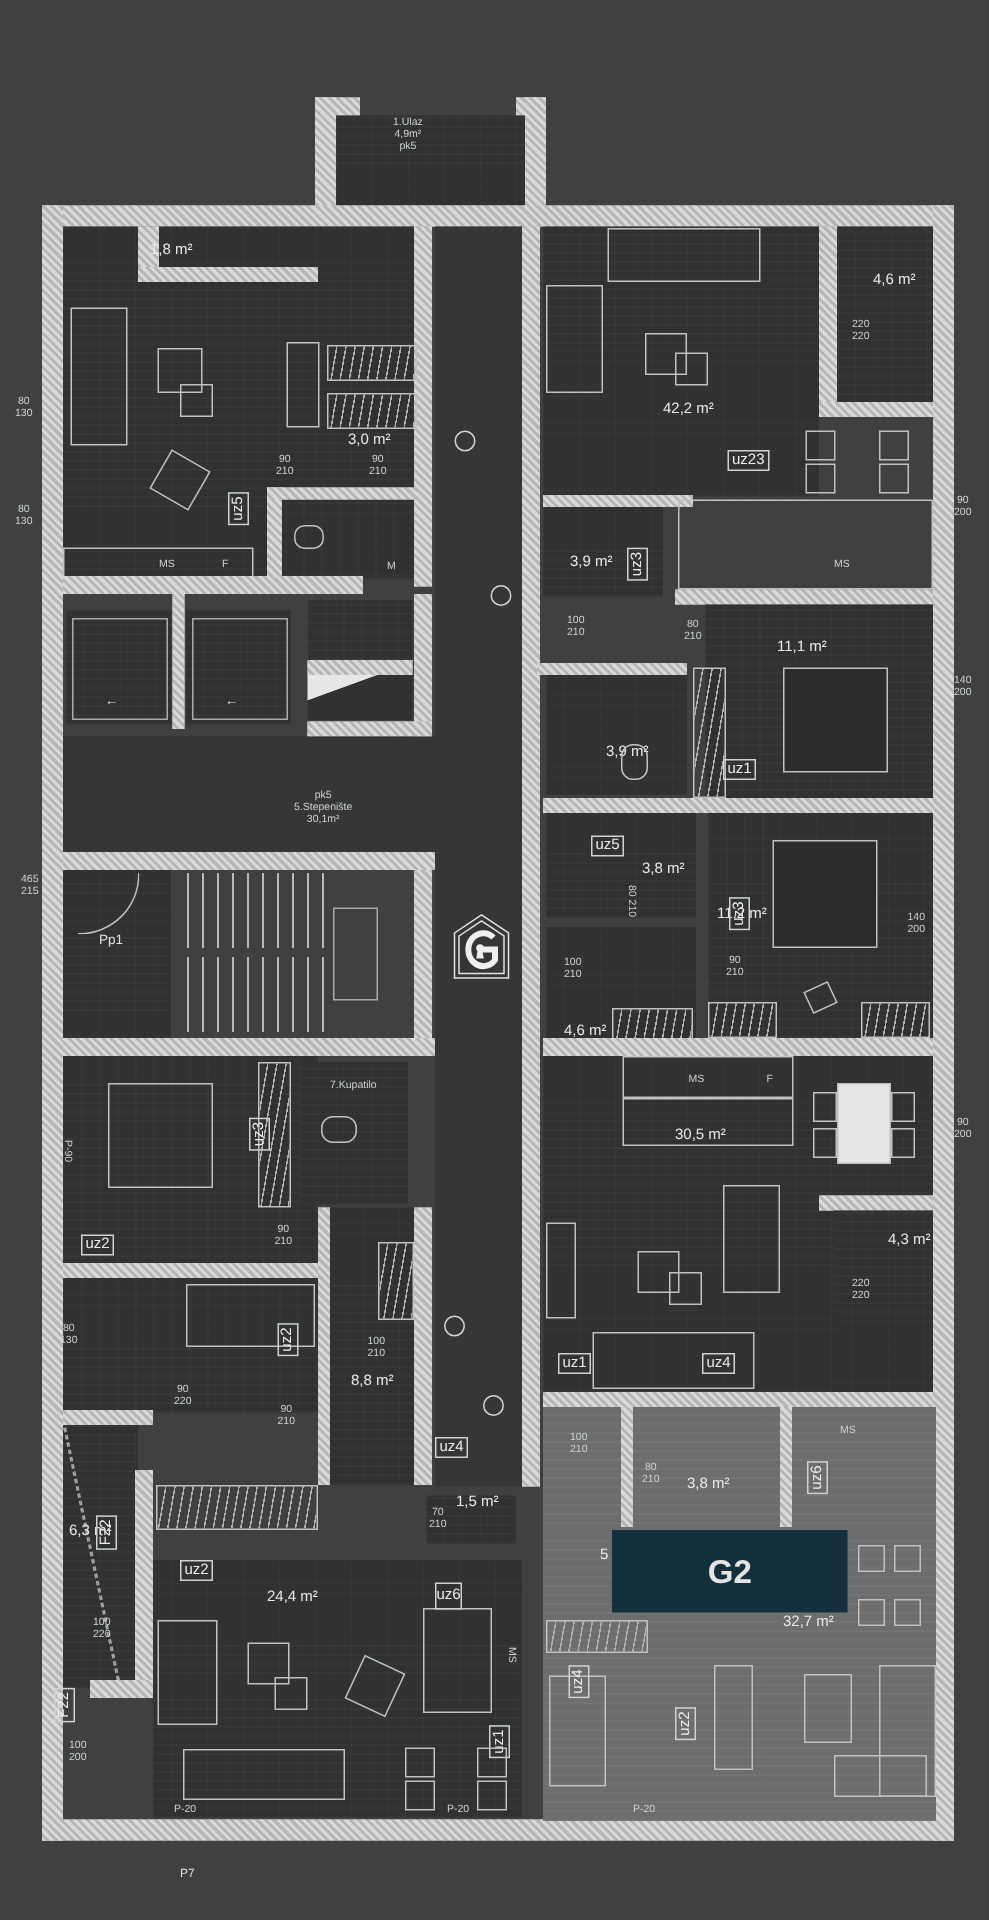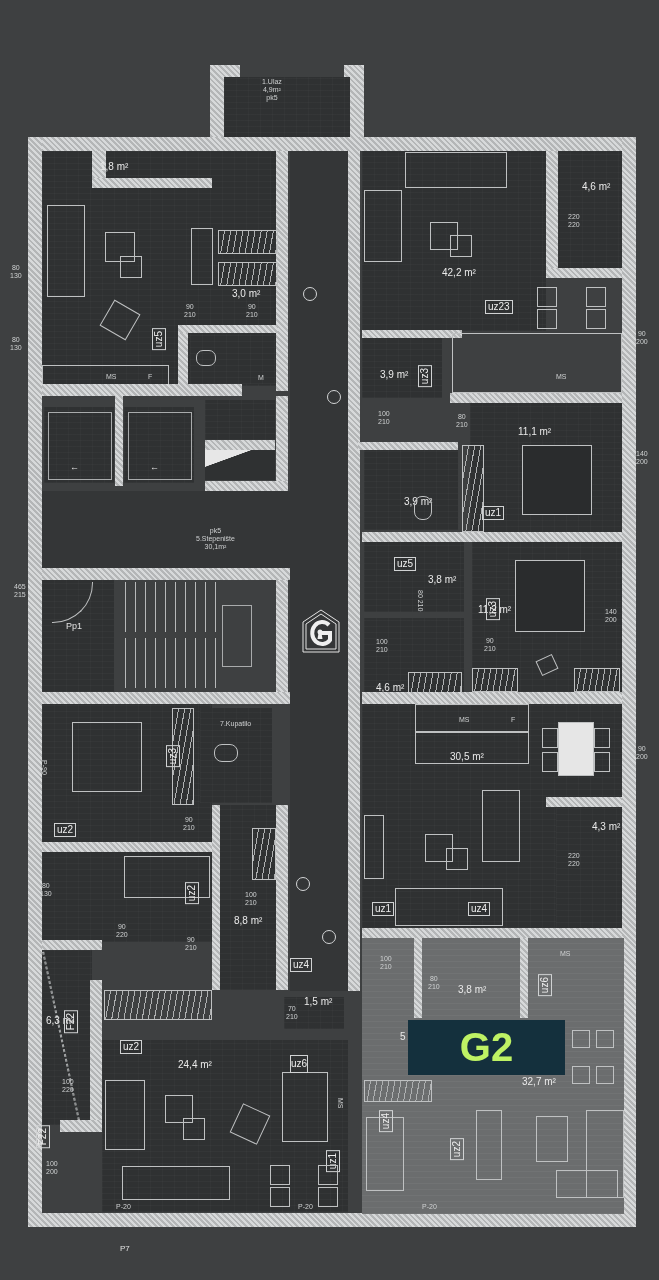--- a/index.html
+++ b/index.html
@@ -11,21 +11,21 @@
   .hl{position:absolute;background:#6b6d6e;background-image:repeating-linear-gradient(0deg,rgba(255,255,255,0.04) 0 1px,transparent 1px 6px);}
   .line{position:absolute;border:1px solid #a9abac;}
   .furn{position:absolute;border:1px solid #bfc1c2;}
   .txt{position:absolute;font-size:9px;color:#e0e0e0;white-space:nowrap;line-height:1;}
   .area{font-size:10px;color:#eaeaea;}
   .dim{font-size:7px;color:#cfd1d2;line-height:1.15;text-align:center;}
   .tag{position:absolute;font-size:10px;border:1px solid #d0d2d3;padding:0 2px;color:#ededed;line-height:12px;}
   .tag.v{writing-mode:vertical-rl;transform:rotate(180deg);padding:2px 0;}
   .door{position:absolute;border:1px solid #bfc1c2;}
   .circle{position:absolute;width:12px;height:12px;border:1.5px solid #d3d5d6;border-radius:50%;}
-  .g2{position:absolute;left:408px;top:1020px;width:157px;height:55px;background:#14303d;display:flex;align-items:center;justify-content:center;font-size:40px;font-weight:bold;color:#bef264;}
+  .g2{position:absolute;left:408px;top:1020px;width:157px;height:55px;background:#14303d;display:flex;align-items:center;justify-content:center;font-size:22px;font-weight:bold;color:#e5e5e5;}
   .logo{position:absolute;left:301px;top:608px;width:40px;height:46px;}
   .stairs{position:absolute;background:repeating-linear-gradient(90deg,transparent 0 9px,#b7b9ba 9px 10px);}
   .wardrobe{position:absolute;border:1px solid #bfc1c2;background:repeating-linear-gradient(100deg,transparent 0 5px,#aeb0b1 5px 6px);}
 </style>
 </head>
 <body>
 
 <div class="bg"></div>
 
 <div>

